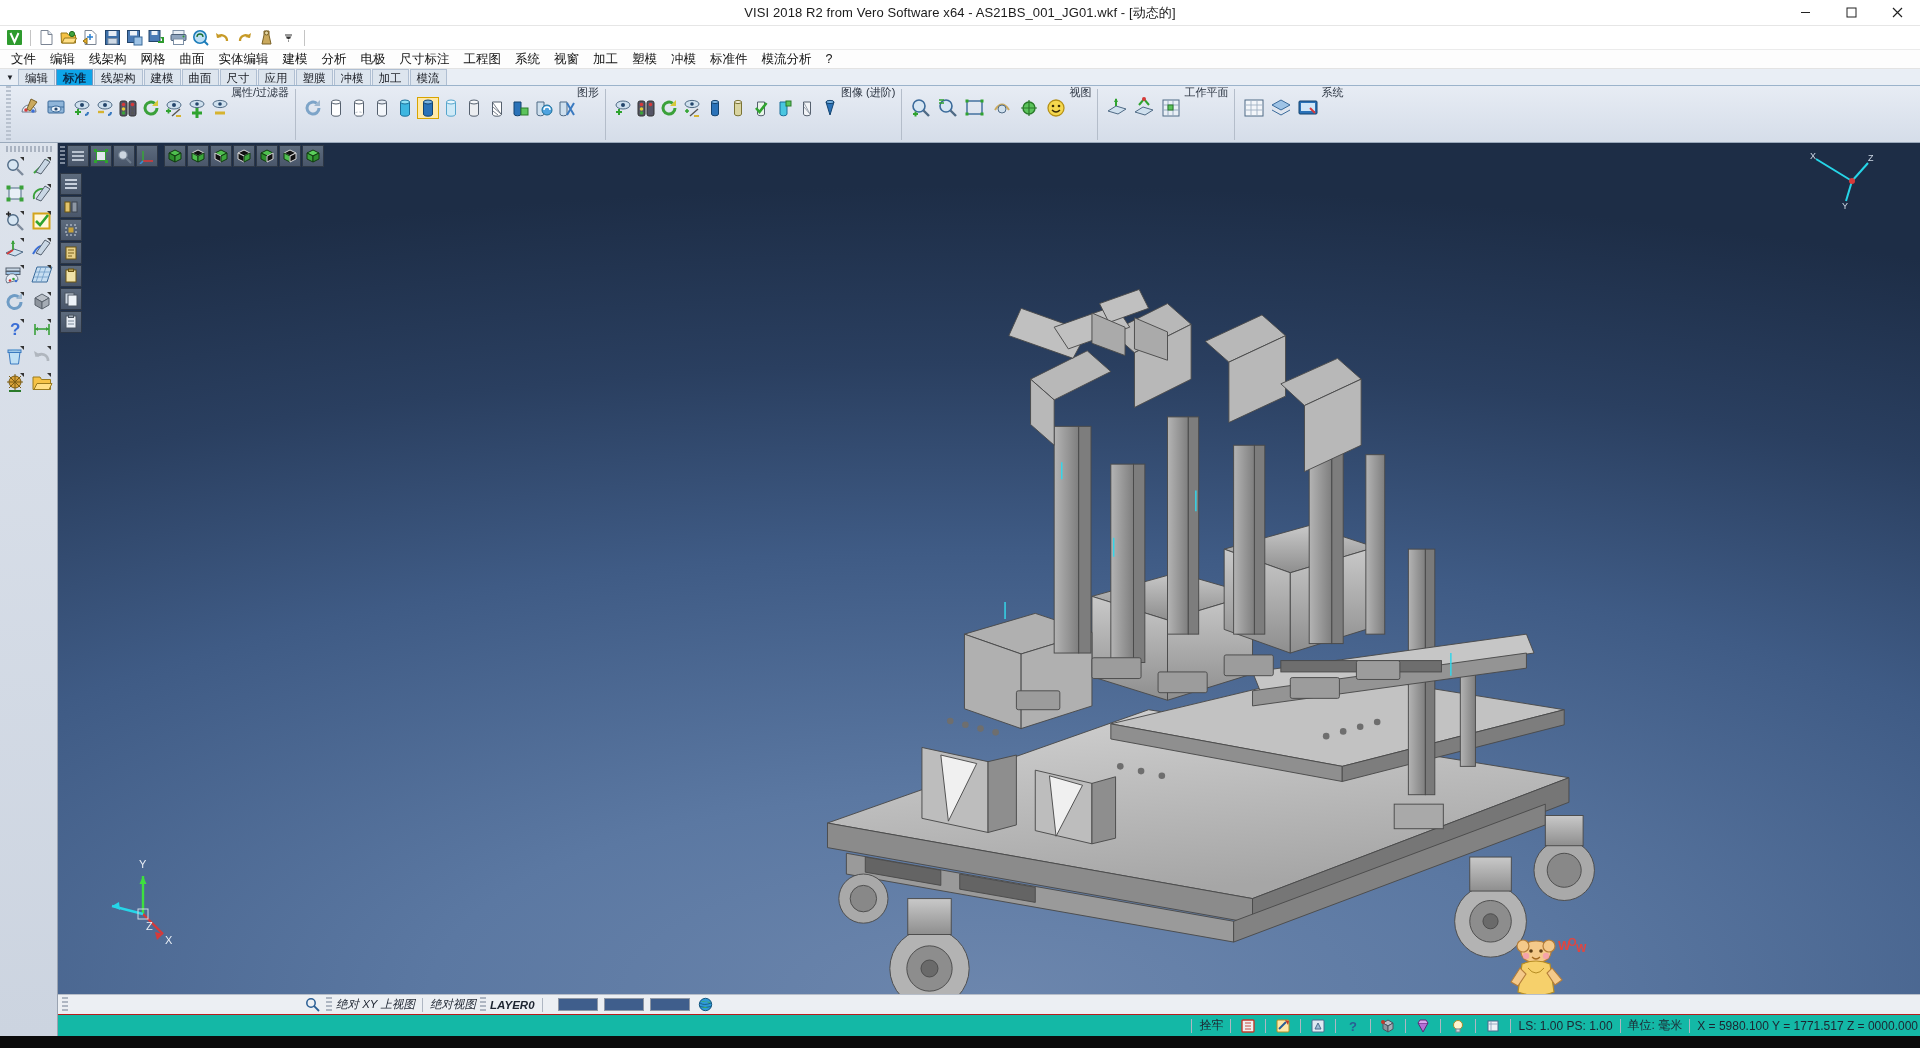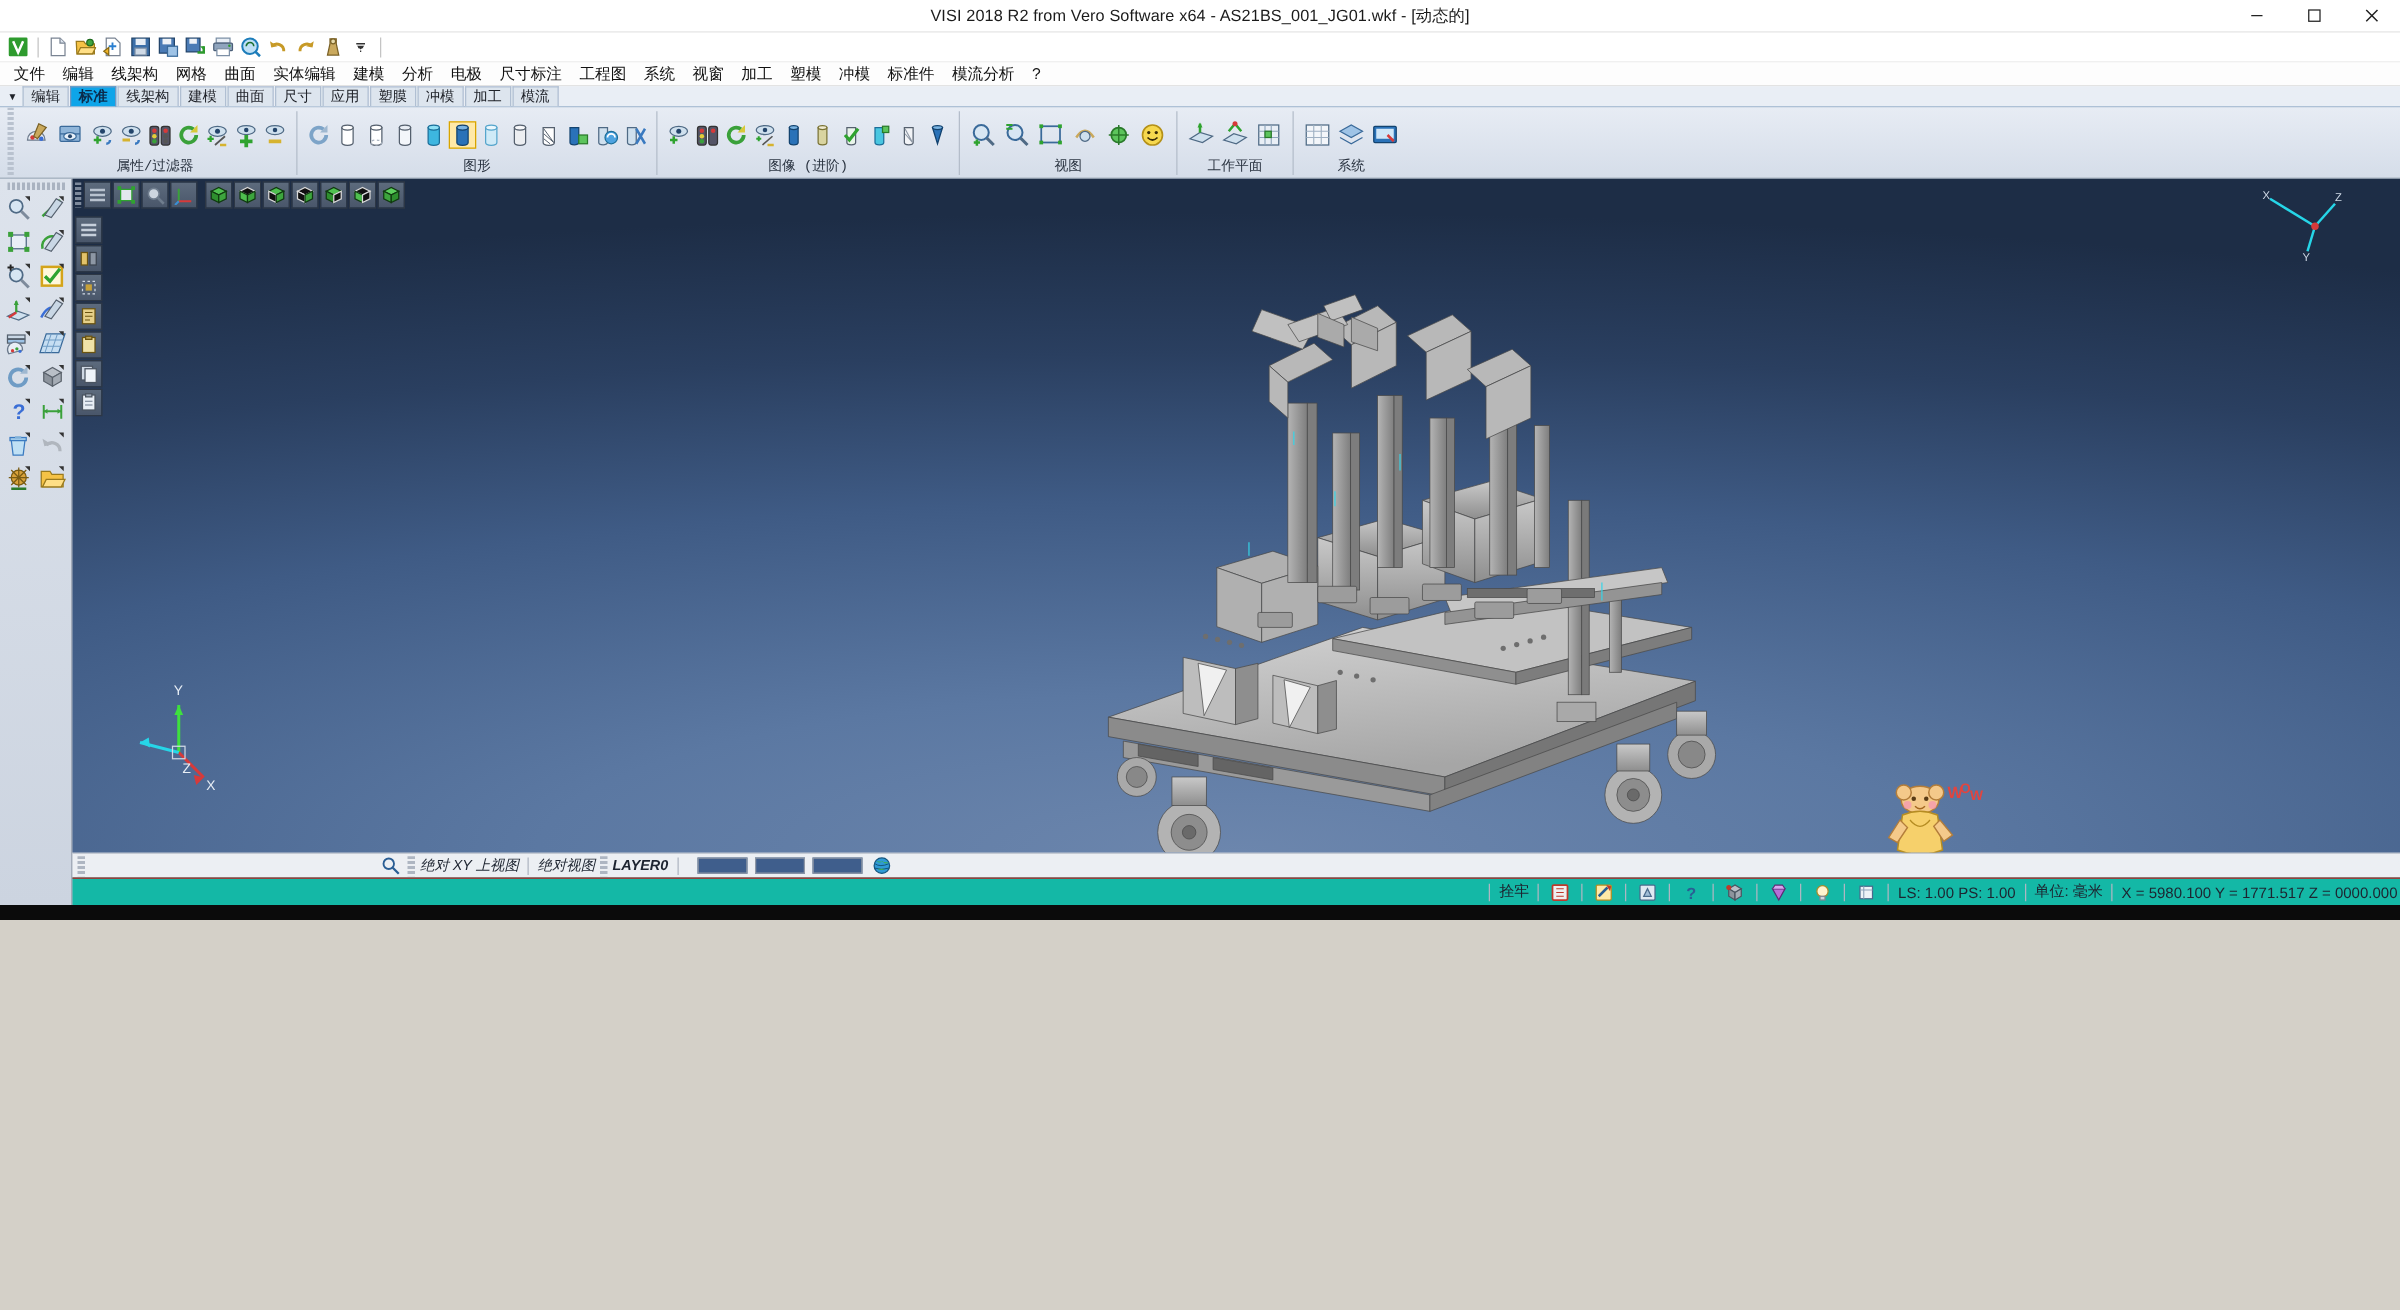--- a/index.html
+++ b/index.html
@@ -3,21 +3,21 @@
 <meta charset="utf-8">
 <style>
   * { box-sizing: border-box; margin:0; padding:0; }
   html,body{ width:1920px; height:1048px; overflow:hidden; }
   body{
     font-family:"Liberation Sans","DejaVu Sans",sans-serif;
     font-size:12px;
     background:#d4d0c8;
     -webkit-font-smoothing:antialiased;
   }
-  .app{ width:1920px; height:736px; position:relative; background:#f0f0f0; display:flex; flex-direction:column; }
+  .app{ width:1920px; height:1048px; position:relative; background:#f0f0f0; display:flex; flex-direction:column; }
 
   
   .titlebar{
     height:26px; background:#ffffff; border-bottom:1px solid #e6e6e6;
     display:flex; align-items:center; position:relative; flex:0 0 26px;
   }
   .titlebar .title{
     position:absolute; left:0; right:0; text-align:center;
     font-size:13px; color:#1b1b1b; letter-spacing:.1px; pointer-events:none;
   }
@@ -58,21 +58,21 @@
     background:#dde5ee; margin-right:1px; cursor:default; line-height:14px;
   }
   .tab.active{ background:#0ea5e9; border-color:#6f97c2; font-weight:bold; color:#0b2b4b;}
 
   
   .ribbon{
     flex:0 0 57px; height:57px; background:linear-gradient(#e7ecf4,#d5dde9);
     border-bottom:1px solid #9aa9bb; display:flex; align-items:stretch; position:relative;
     padding-left:6px; overflow:hidden;
   }
-  .ribgroup{ display:flex; flex-direction:column; position:relative; padding:0 3px;font-family:Liberation Mono, monospace;}
+  .ribgroup{ display:flex; flex-direction:row; position:relative; padding:0 3px;}
   .ribgroup .icons{ display:flex; align-items:center; height:42px; gap:1px; padding-top:2px;}
   .ribgroup .glabel{
     height:13px; line-height:12px; text-align:center; font-size:11px; color:#2a3340;
   }
   .ribsep{ width:1px; background:#b4bdca; margin:3px 3px 2px 3px; }
   .ribicon{
     width:22px;height:22px; display:flex;align-items:center;justify-content:center;
     border:1px solid transparent; cursor:default;
   }
   .ribicon.big{ width:26px;height:30px; }

